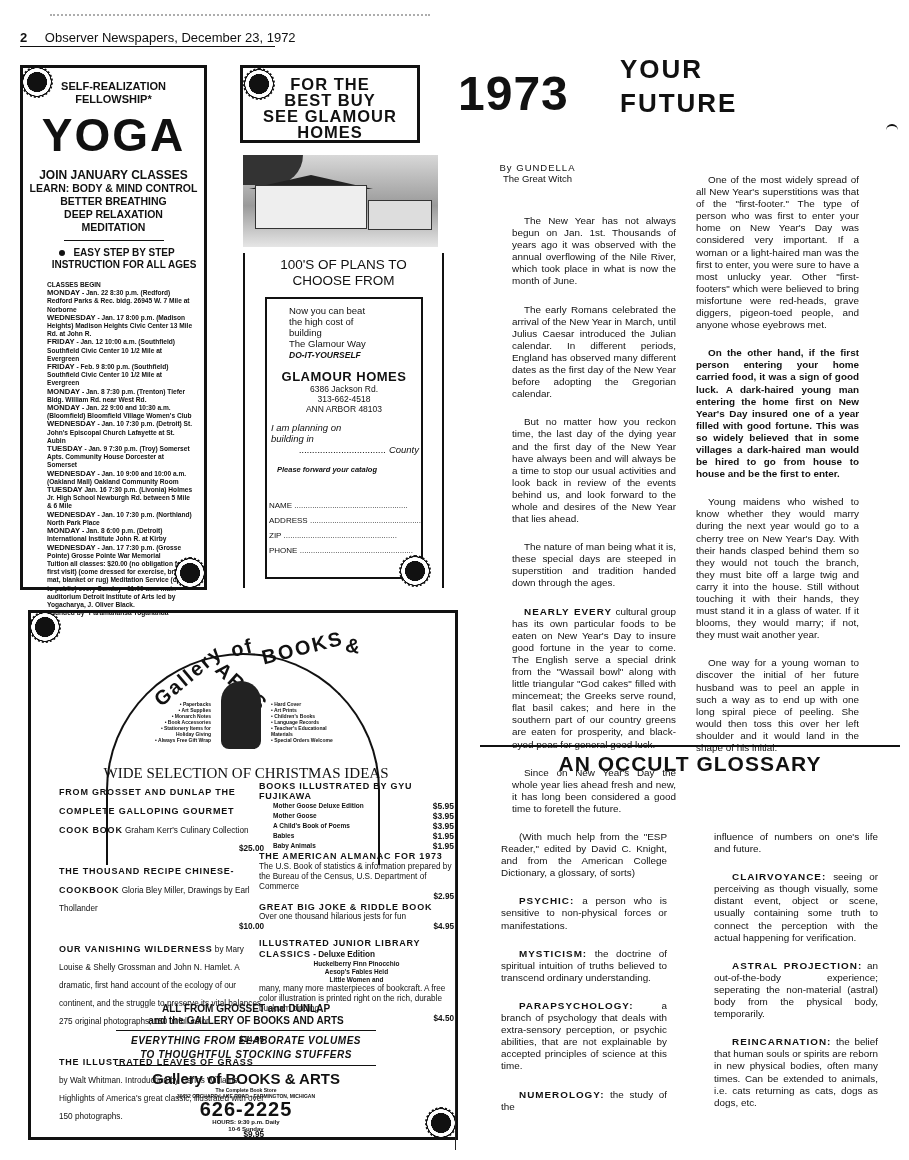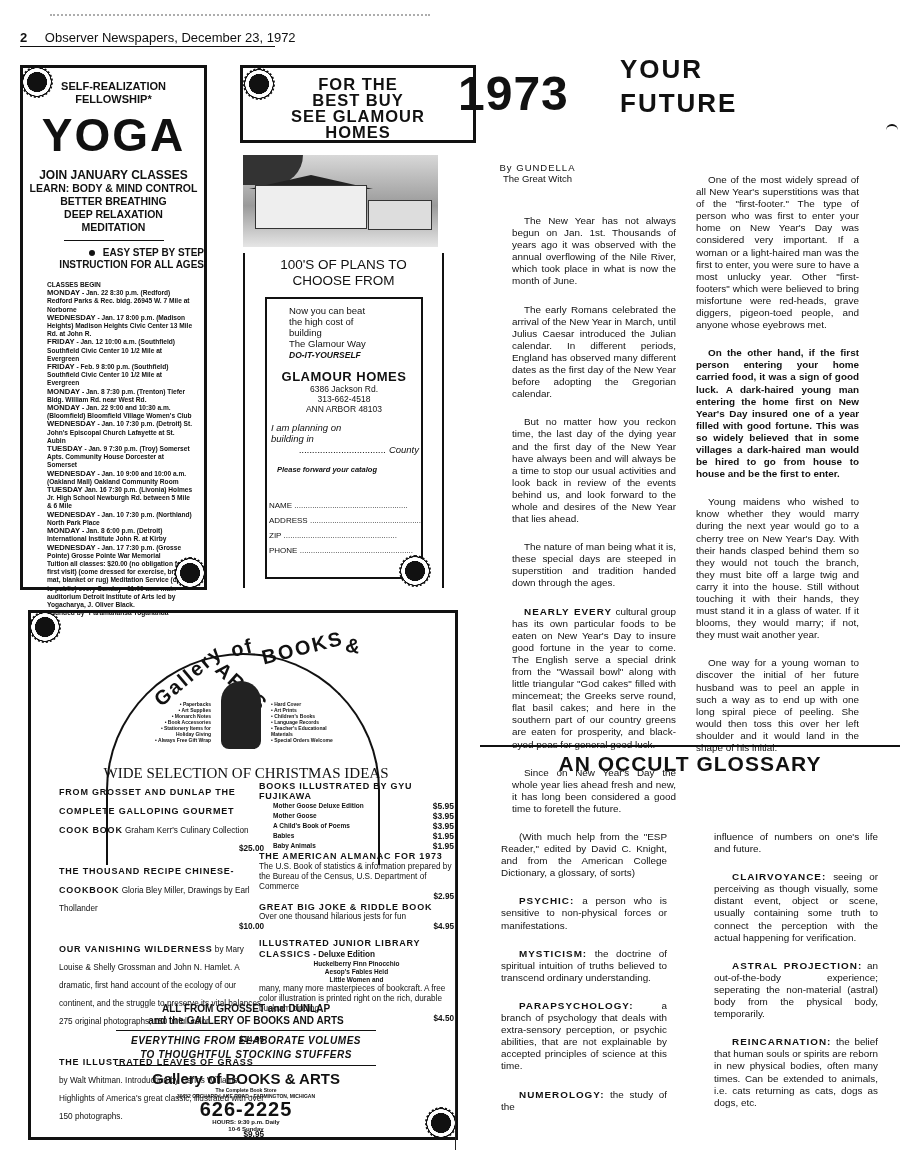--- a/index.html
+++ b/index.html
@@ -16,27 +16,27 @@
   .seal { position:absolute; width:40px; height:40px; border-radius:50%; background:radial-gradient(circle at 50% 50%, #111 0 35%, #fff 36% 48%, #111 49% 52%, transparent 53%); }
   .seal::after { content:""; position:absolute; inset:4px; border:2px dotted #111; border-radius:50%; }
 
   
   .yoga { left:20px; top:65px; width:187px; height:525px; text-align:center; }
   .yoga .org { margin-top:12px; font-size:11px; font-weight:bold; line-height:13px; }
   .yoga .big { font-size:46px; font-weight:bold; letter-spacing:2px; margin-top:4px; line-height:50px; }
   .yoga .join { font-size:12px; font-weight:bold; margin-top:8px; }
   .yoga .learn { font-size:10.5px; font-weight:bold; line-height:13px; }
   .yoga .rule { width:100px; margin:6px auto; border-top:1px solid #111; }
-  .yoga .bullet { text-align:right; font-size:10px; font-weight:bold; padding-left:7px; line-height:12px; }
+  .yoga .bullet { text-align:center; font-size:10px; font-weight:bold; padding-left:7px; line-height:12px; }
   .yoga .bullet span.b { display:inline-block; width:6px; height:6px; background:#111; border-radius:50%; margin-right:8px; }
   .yoga .sched { text-align:left; font-size:6.6px; line-height:8.2px; padding:10px 10px 0 24px; font-weight:bold; }
   .yoga .sched b { font-size:7.6px; }
 
   
-  .glam-top { left:240px; top:65px; width:236px; height:78px; text-align:center; }
+  .glam-top { left:240px; top:65px; width:180px; height:78px; text-align:center; }
   .glam-top .t { font-size:16.5px; font-weight:bold; line-height:16px; margin-top:8px; letter-spacing:1px; }
   .photo { left:243px; top:155px; width:195px; height:92px; background:linear-gradient(#d8d8d8,#9a9a9a 55%,#e6e6e6); overflow:hidden; }
   .photo .house { position:absolute; left:12px; top:30px; width:110px; height:42px; background:#eee; border:1px solid #333; }
   .photo .roof { position:absolute; left:6px; top:20px; width:0; height:0; border-left:62px solid transparent; border-right:62px solid transparent; border-bottom:14px solid #222; }
   .photo .garage { position:absolute; left:125px; top:45px; width:62px; height:28px; background:#ddd; border:1px solid #333; }
   .photo .tree { position:absolute; left:0; top:0; width:60px; height:30px; background:#333; border-radius:0 0 40px 0; }
   .glam-main { left:243px; top:253px; width:197px; height:335px; border-left:2px solid #111; border-right:2px solid #111; }
   .glam-main .h { text-align:center; font-size:13.5px; line-height:16px; margin-top:4px; }
   .glam-inner { position:absolute; left:20px; top:44px; width:154px; height:278px; border:2px solid #111; }
   .glam-inner .p { font-size:9.5px; line-height:11px; padding:6px 0 0 22px; }

